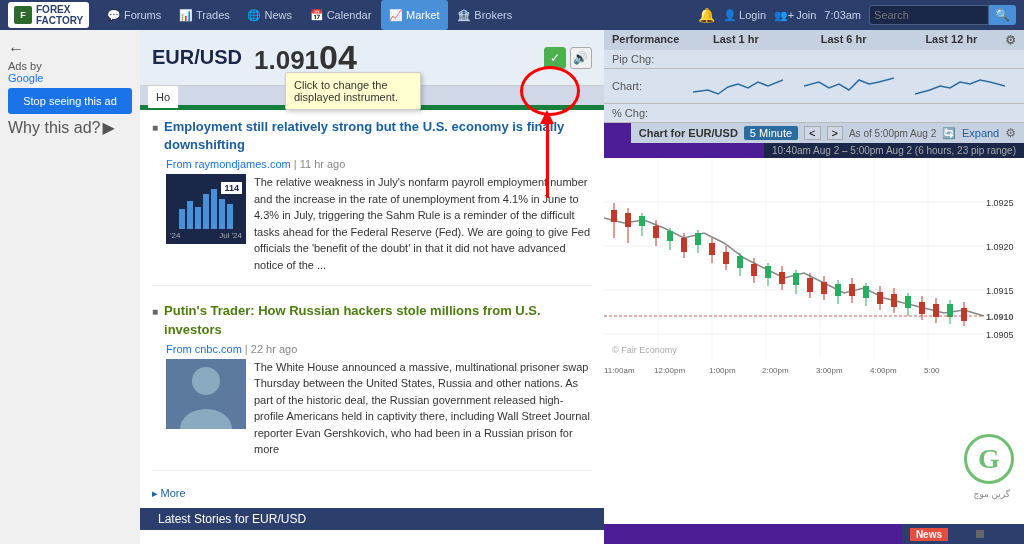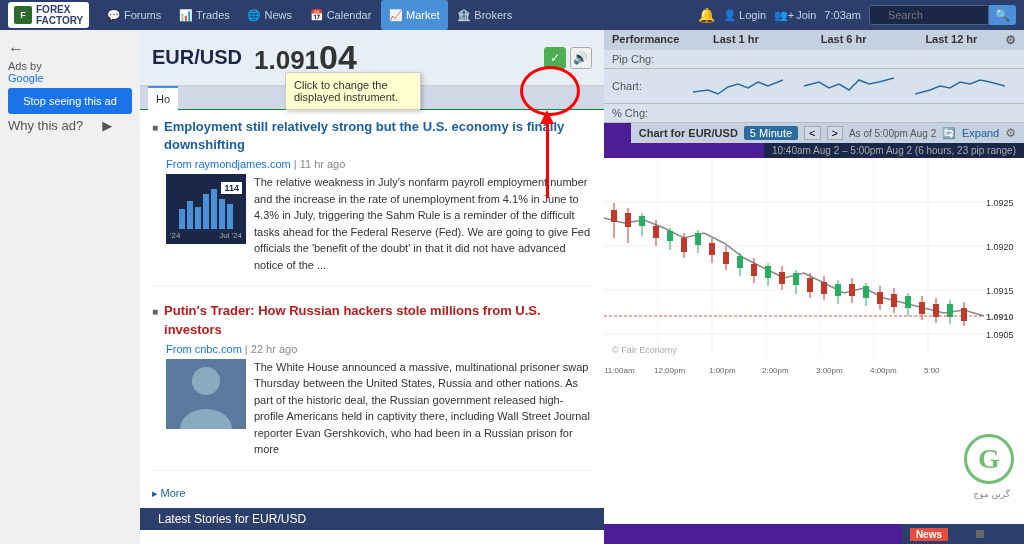--- a/index.html
+++ b/index.html
@@ -10,51 +10,51 @@
     .logo { background: #fff; border-radius: 3px; padding: 2px 6px; margin-right: 8px; display: flex; align-items: center; gap: 4px; }
     .logo-text { font-size: 10px; font-weight: bold; color: #2c3e6b; line-height: 1.1; }
     .logo-icon { width: 18px; height: 18px; background: #2c6b2c; border-radius: 2px; display: flex; align-items: center; justify-content: center; color: white; font-size: 9px; font-weight: bold; }
     .nav-item { color: #c5d0e8; font-size: 11px; padding: 0 8px; height: 30px; display: flex; align-items: center; gap: 3px; cursor: pointer; border-radius: 3px; text-decoration: none; }
     .nav-item.active { background: #4a90d9; color: white; }
     .header-right { margin-left: auto; display: flex; align-items: center; gap: 8px; }
     .bell-icon { color: #c5d0e8; font-size: 14px; cursor: pointer; }
     .header-btn { color: #c5d0e8; font-size: 11px; cursor: pointer; display: flex; align-items: center; gap: 2px; }
     .time { color: #c5d0e8; font-size: 11px; }
     .search-box { display: flex; align-items: center; }
-    .search-input { background: #1a2748; border: 1px solid #4a6080; color: #c5d0e8; padding: 2px 18px; font-size: 11px; width: 120px; border-radius: 3px 0 0 3px; height: 20px; }
+    .search-input { background: #1a2748; border: 1px solid #4a6080; color: #c5d0e8; padding: 2px 4px; font-size: 11px; width: 120px; border-radius: 3px 0 0 3px; height: 20px; }
     .search-btn { background: #4a90d9; border: none; color: white; padding: 2px 6px; height: 20px; cursor: pointer; border-radius: 0 3px 3px 0; font-size: 12px; }
 
     
     .main-layout { display: flex; height: 514px; }
 
     
     .ad-sidebar { width: 140px; background: #f0f0f0; padding: 8px; flex-shrink: 0; }
     .ad-back-btn { color: #555; font-size: 16px; cursor: pointer; display: block; margin-bottom: 4px; }
     .ads-label { font-size: 11px; color: #555; margin-bottom: 4px; }
     .ads-label span { color: #1a73e8; font-size: 11px; }
     .stop-btn { background: #1a73e8; color: white; border: none; padding: 6px 8px; font-size: 11px; border-radius: 3px; cursor: pointer; width: 100%; margin-bottom: 4px; line-height: 1.3; }
-    .why-this { font-size: 13px; color: #555; cursor: pointer; display: flex; align-items: center; gap: 19px; }
+    .why-this { font-size: 16px; color: #555; cursor: pointer; display: flex; align-items: center; gap: 2px; }
 
     
     .center-content { flex: 1; background: #fff; overflow-y: auto; min-width: 0; }
 
     
     .instrument-header { background: #e8eef5; padding: 8px 12px; display: flex; align-items: center; gap: 12px; border-bottom: 1px solid #ccc; position: relative; }
     .instrument-name { font-size: 20px; font-weight: bold; color: #1a2748; }
     .instrument-price { font-size: 28px; color: #555; font-weight: normal; }
     .instrument-price span { font-size: 26px; font-weight: bold; color: #333; }
     .header-controls { margin-left: auto; display: flex; gap: 4px; }
     .ctrl-btn { width: 22px; height: 22px; border-radius: 3px; border: 1px solid #aaa; background: #f0f0f0; cursor: pointer; display: flex; align-items: center; justify-content: center; font-size: 12px; }
     .ctrl-btn.active { background: #4CAF50; color: white; border-color: #4CAF50; }
 
     
     .tooltip-box { position: absolute; left: 145px; top: 42px; background: #ffffd0; border: 1px solid #ccc; padding: 6px 8px; font-size: 11px; color: #333; z-index: 10; border-radius: 2px; width: 136px; box-shadow: 2px 2px 4px rgba(0,0,0,0.2); }
 
     
-    .tab-bar { background: #d0d8e8; display: flex; align-items: center; padding: 0 8px; height: 24px; border-bottom: 1px solid #15803d; }
+    .tab-bar { background: #d0d8e8; display: flex; align-items: center; padding: 0 8px; height: 24px; border-bottom: 5px solid #15803d; }
     .tab { padding: 0 8px; height: 24px; display: flex; align-items: center; font-size: 11px; cursor: pointer; color: #333; }
     .tab.active { background: #fff; border-top: 2px solid #4a90d9; }
 
     
     .news-section { padding: 8px 12px; }
     .news-item { margin-bottom: 16px; border-bottom: 1px solid #eee; padding-bottom: 12px; }
     .news-title { color: #1a5f9e; font-size: 13px; font-weight: bold; cursor: pointer; line-height: 1.4; margin-bottom: 4px; display: flex; align-items: flex-start; gap: 6px; }
     .news-title-icon { color: #666; font-size: 10px; margin-top: 3px; flex-shrink: 0; }
     .news-meta { font-size: 11px; color: #888; margin-bottom: 4px; margin-left: 14px; }
     .news-meta a { color: #1a73e8; }
@@ -231,21 +231,21 @@
             </div>
             <div class="num-badge">114</div>
           </div>
           <div class="news-text">The relative weakness in July's nonfarm payroll employment number and the increase in the rate of unemployment from 4.1% in June to 4.3% in July, triggering the Sahm Rule is a reminder of the difficult tasks ahead for the Federal Reserve (Fed). We are going to give Fed officials the 'benefit of the doubt' in that it did not have advanced notice of the ...</div>
         </div>
       </div>
 
       <div class="news-item">
         <div class="news-title">
           <span class="news-title-icon">■</span>
-          <a style="color:#b91c1c;">Putin's Trader: How Russian hackers stole millions from U.S. investors</a>
+          <a style="color:#4d7c0f;">Putin's Trader: How Russian hackers stole millions from U.S. investors</a>
         </div>
         <div class="news-meta">
           <a>From cnbc.com</a>
           <span> | </span>
           <span>22 hr ago</span>
         </div>
         <div class="news-body">
           <div class="person-thumb">
             <svg width="80" height="70" viewBox="0 0 80 70">
               <rect width="80" height="70" fill="#5c7a9e"></rect>

